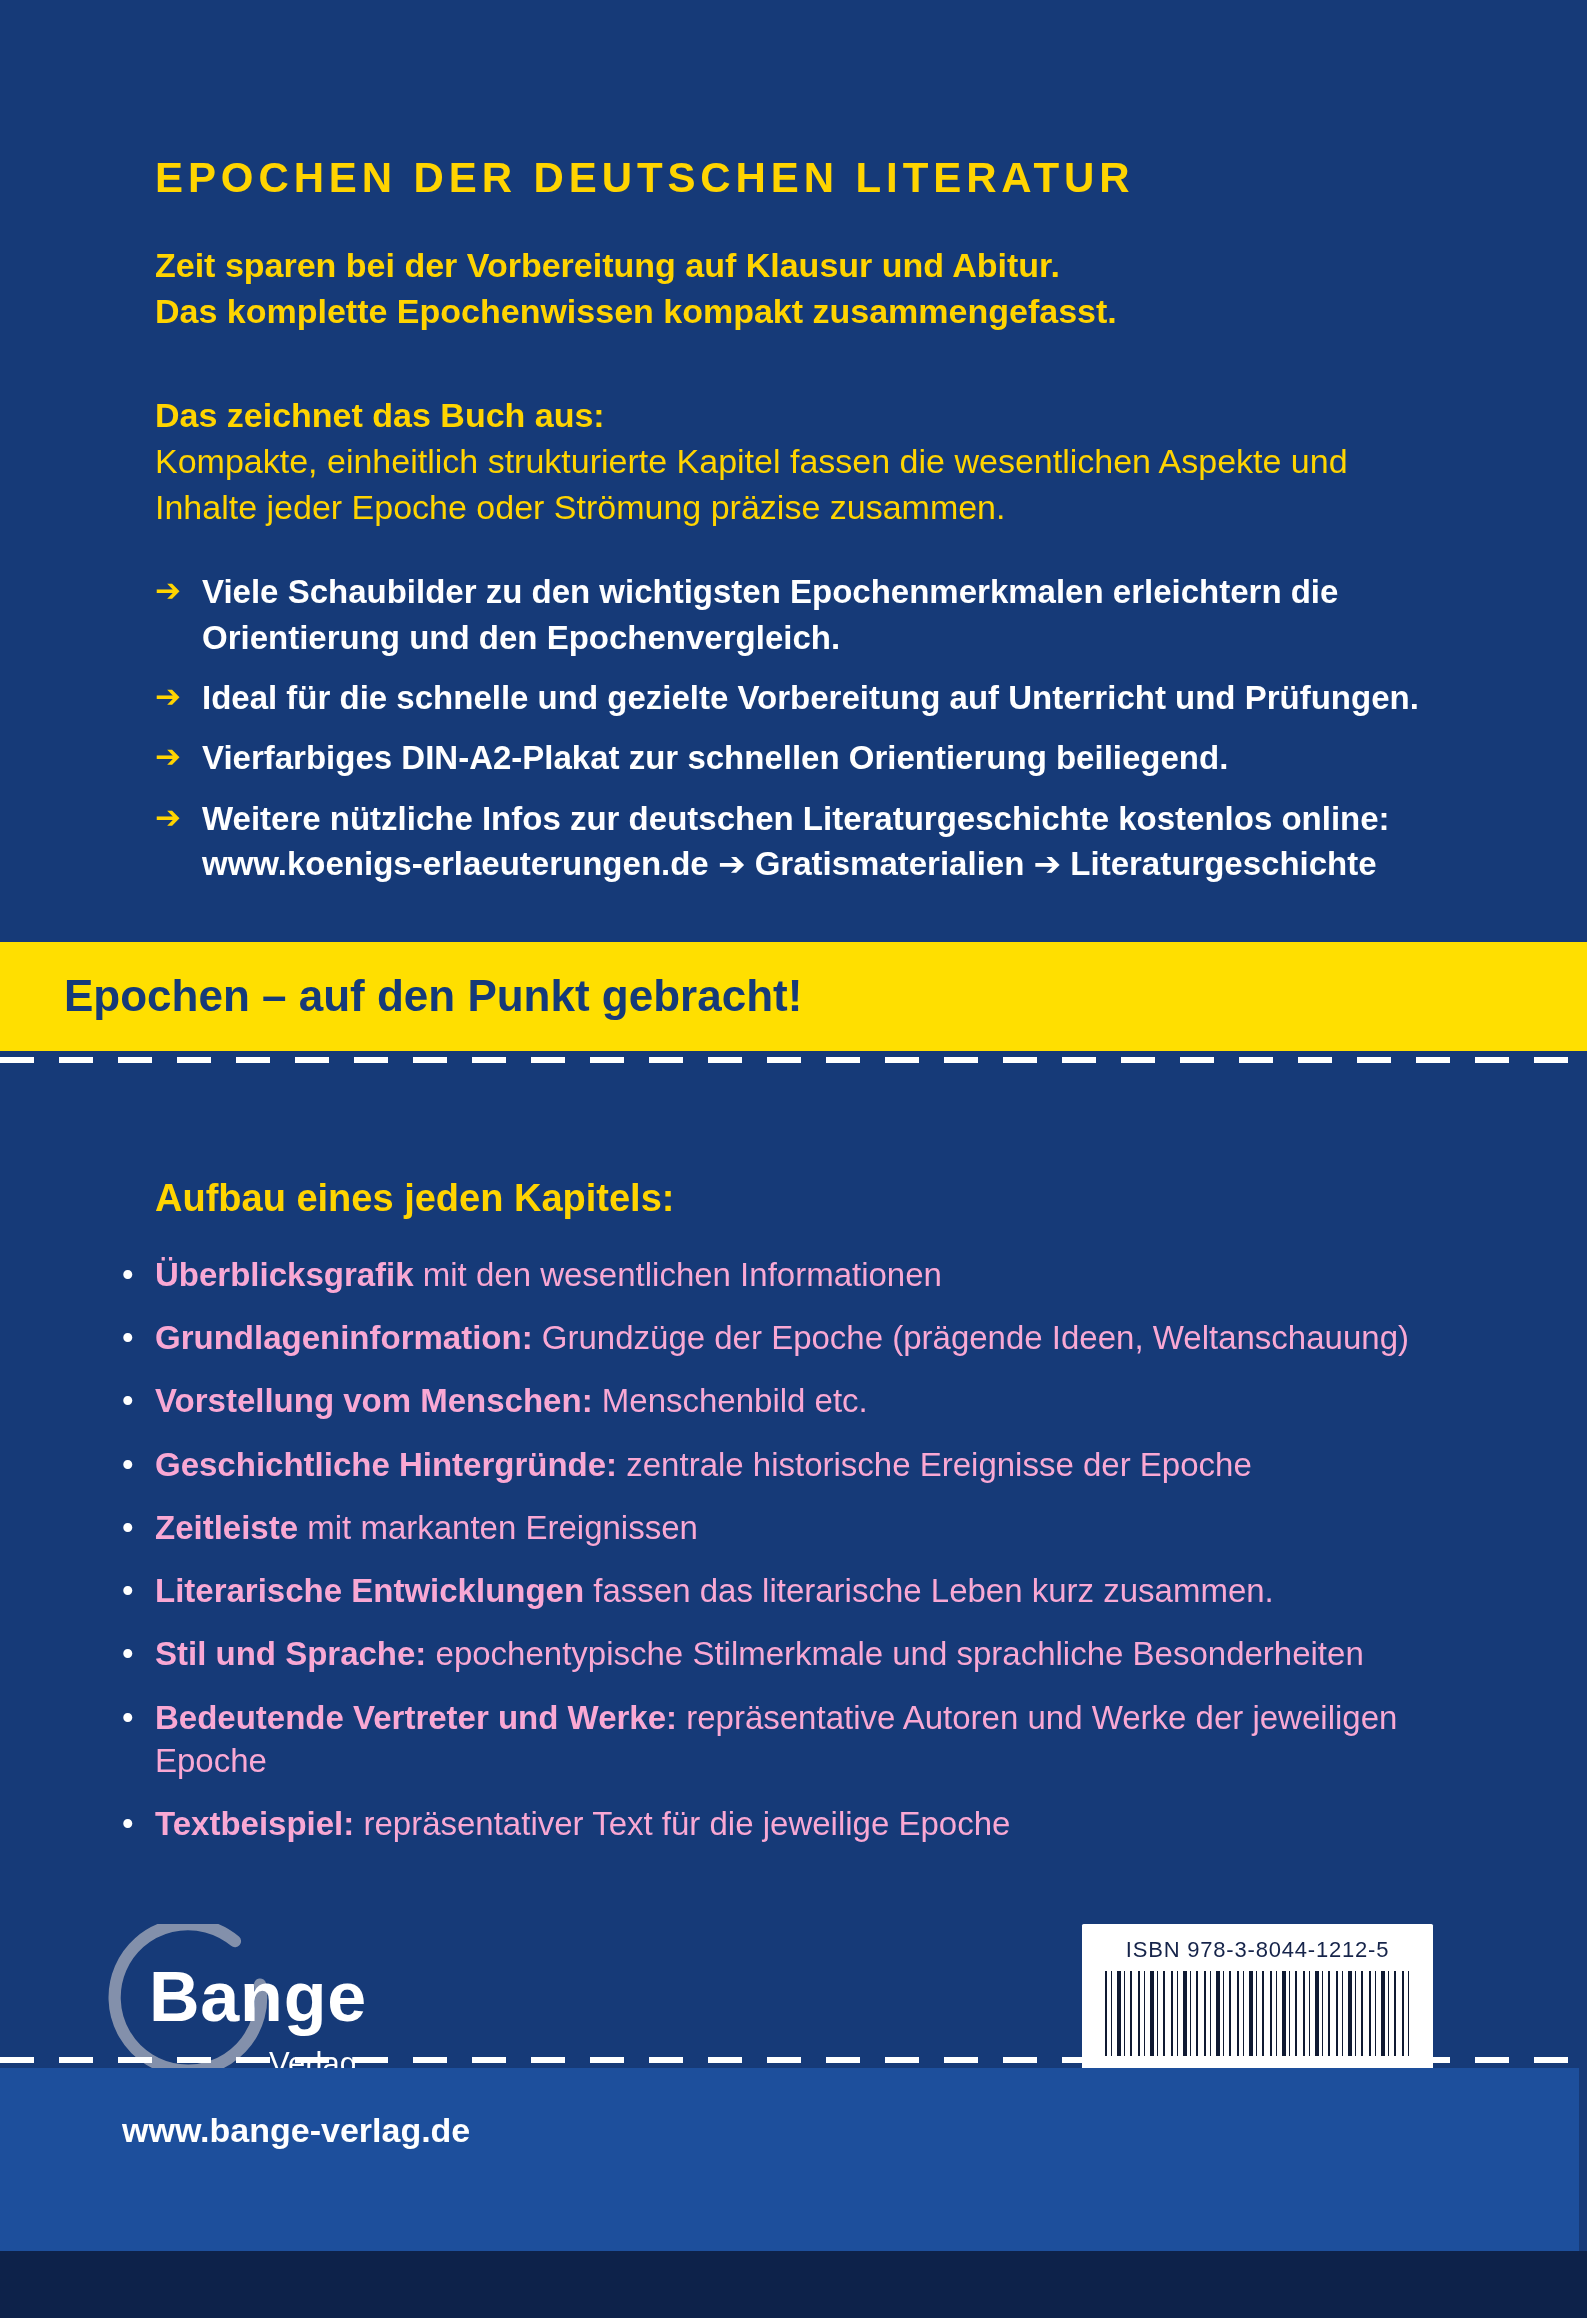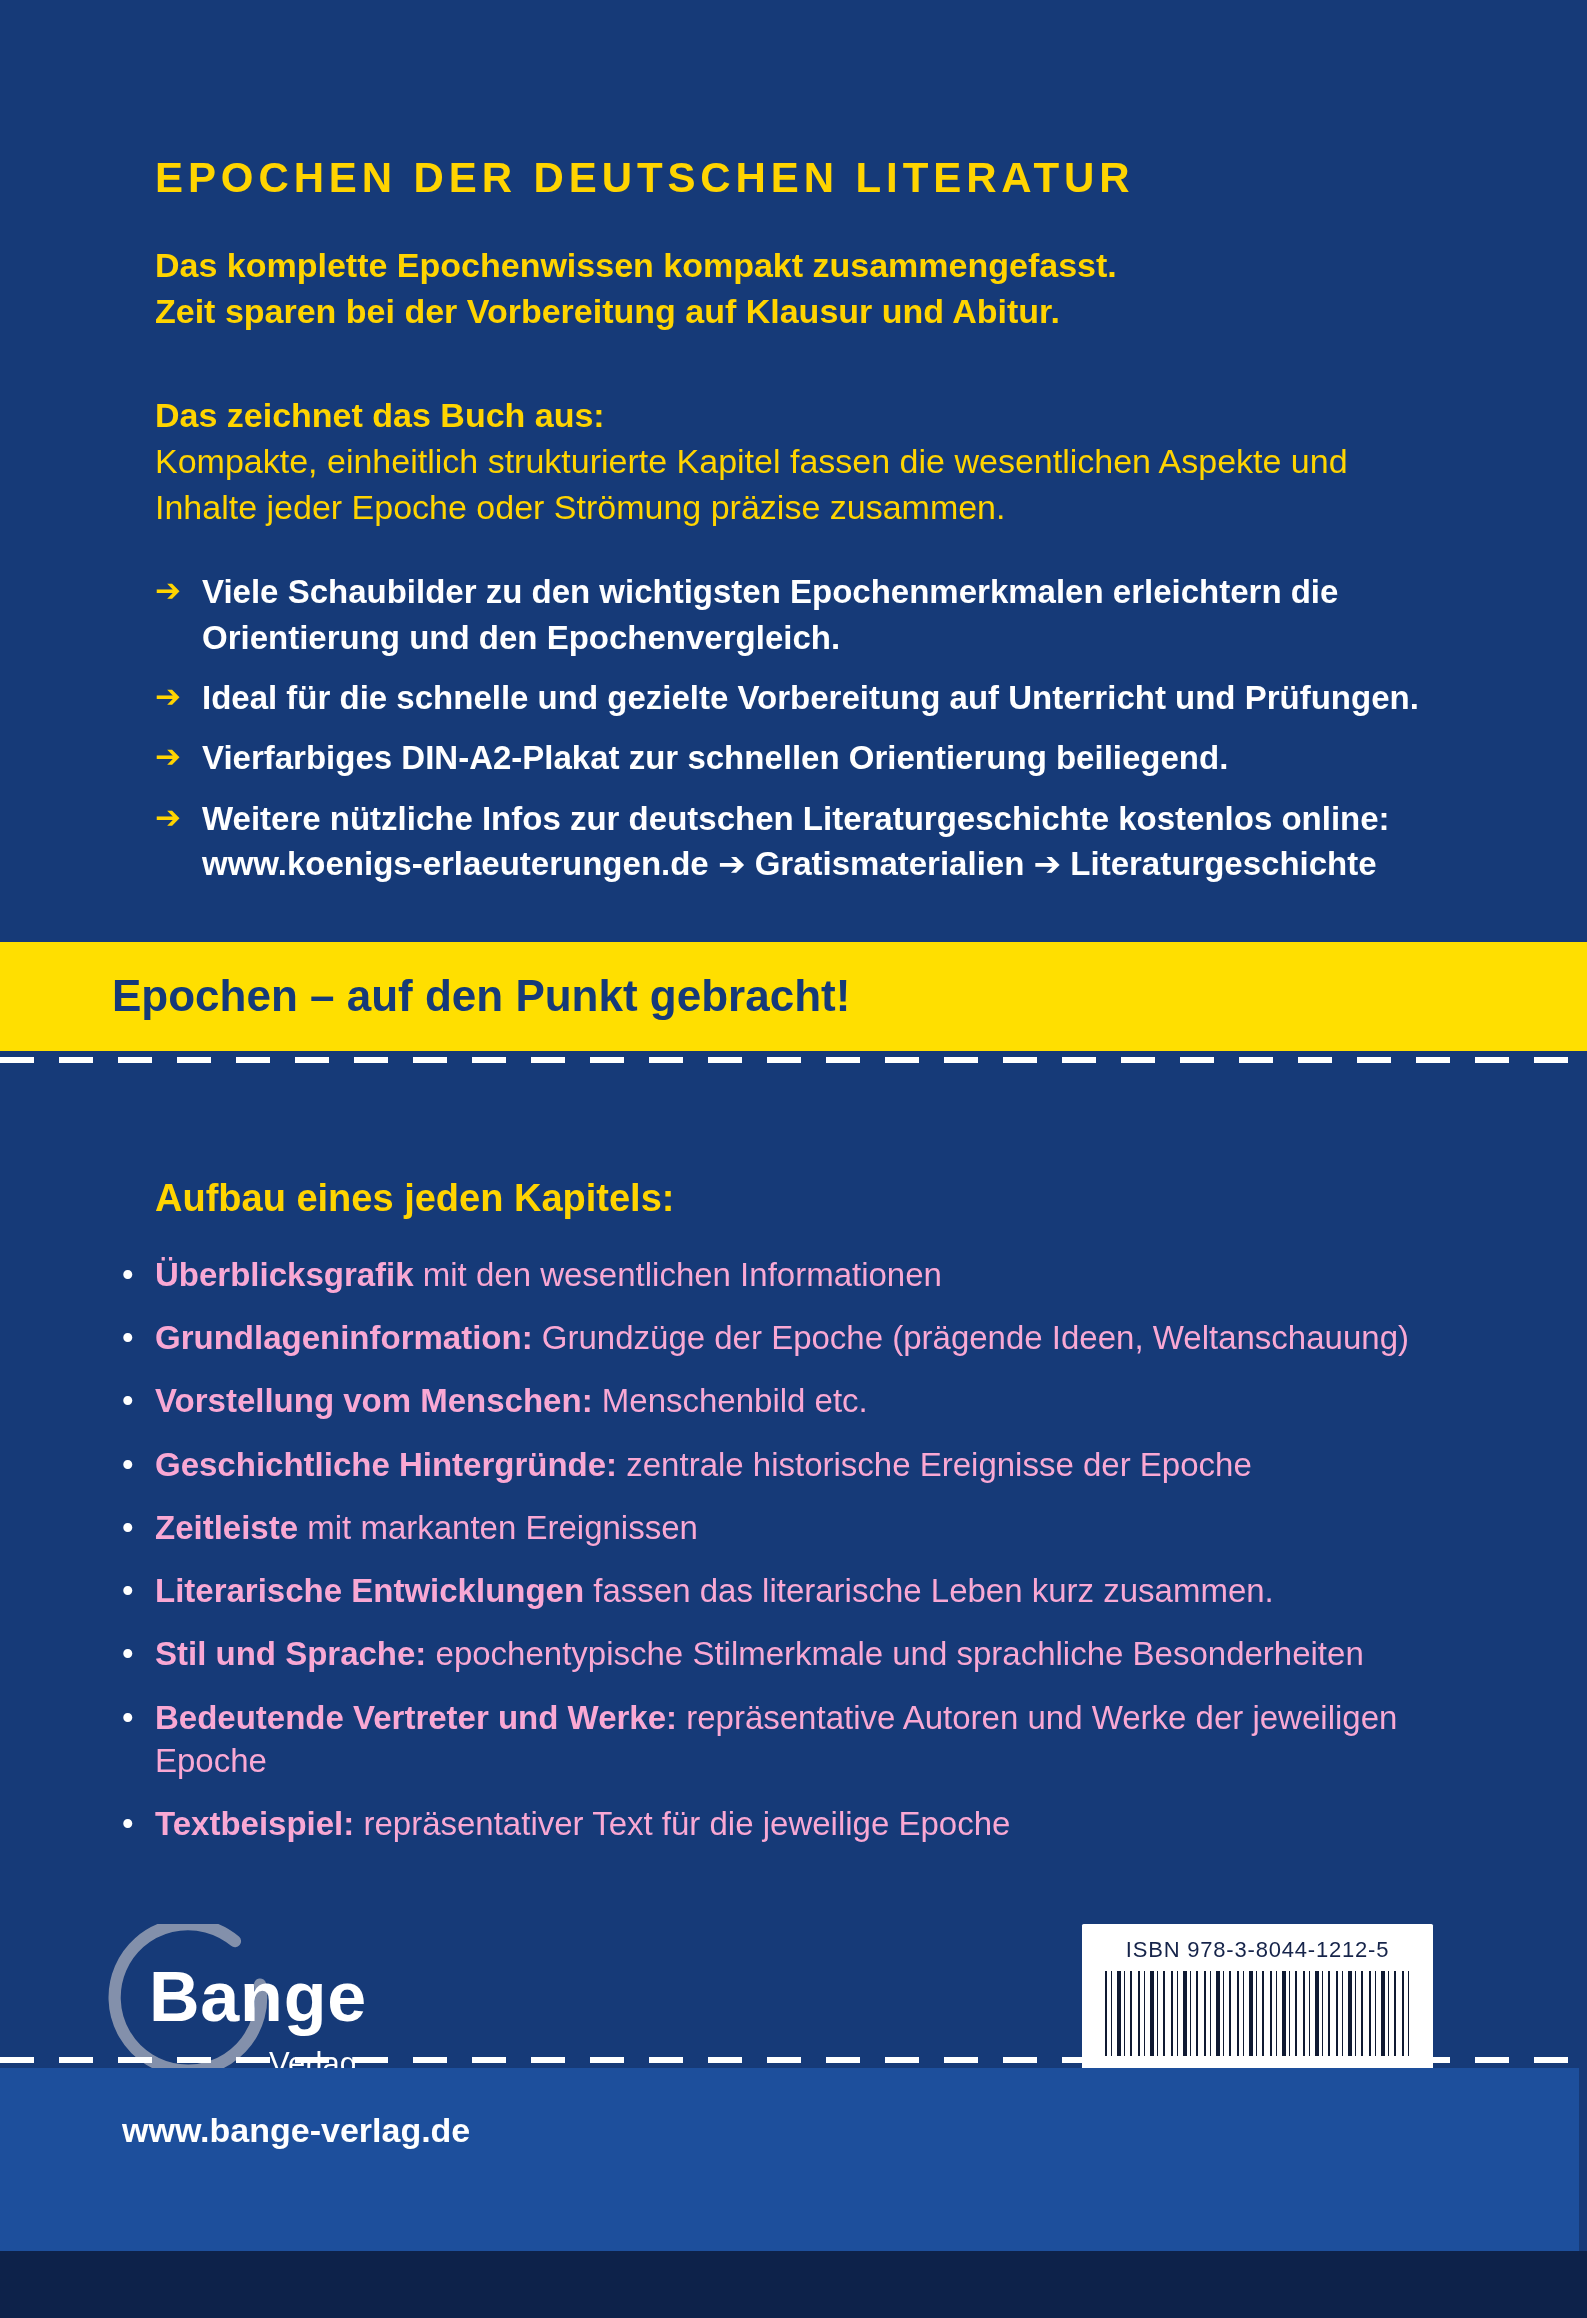--- a/index.html
+++ b/index.html
@@ -51,21 +51,21 @@
   .arrow-text{
     color:#ffffff;font-size:33px;font-weight:700;line-height:1.38;
     white-space:pre-line;
   }
   
   .banner{
     margin-top:55px;
     width:100%;height:109px;
     background:var(--banner_bg,#ffdf00);
     display:flex;align-items:center;
-    padding-left:112px;
+    padding-left:64px;
   }
   .banner span{
     color:var(--banner_text,#163a78);
     font-size:44px;font-weight:700;
   }
   .dashed{
     height:5.7px;
     background-image:repeating-linear-gradient(90deg,#ffffff 0 34px,transparent 34px 59px);
   }
   .dashed-band{margin-top:6.5px;}
@@ -133,22 +133,22 @@
 </style>
 </head>
 <body>
 
 <div class="page">
 
   <section class="top">
     <h1 class="title">EPOCHEN DER DEUTSCHEN LITERATUR</h1>
 
     <div class="intro">
+      <div>Zeit sparen bei der Vorbereitung auf Klausur und Abitur.</div>
       <div>Das komplette Epochenwissen kompakt zusammengefasst.</div>
-      <div>Zeit sparen bei der Vorbereitung auf Klausur und Abitur.</div>
     </div>
 
     <div class="features-heading">Das zeichnet das Buch aus:</div>
     <p class="features-intro">Kompakte, einheitlich strukturierte Kapitel fassen die wesentlichen Aspekte und Inhalte jeder Epoche oder Strömung präzise zusammen.</p>
 
     <ul class="arrow-list">
       <li class="arrow-item">
         <span class="arrow">➔</span>
         <span class="arrow-text">Viele Schaubilder zu den wichtigsten Epochenmerkmalen erleichtern die Orientierung und den Epochenvergleich.</span>
       </li>

